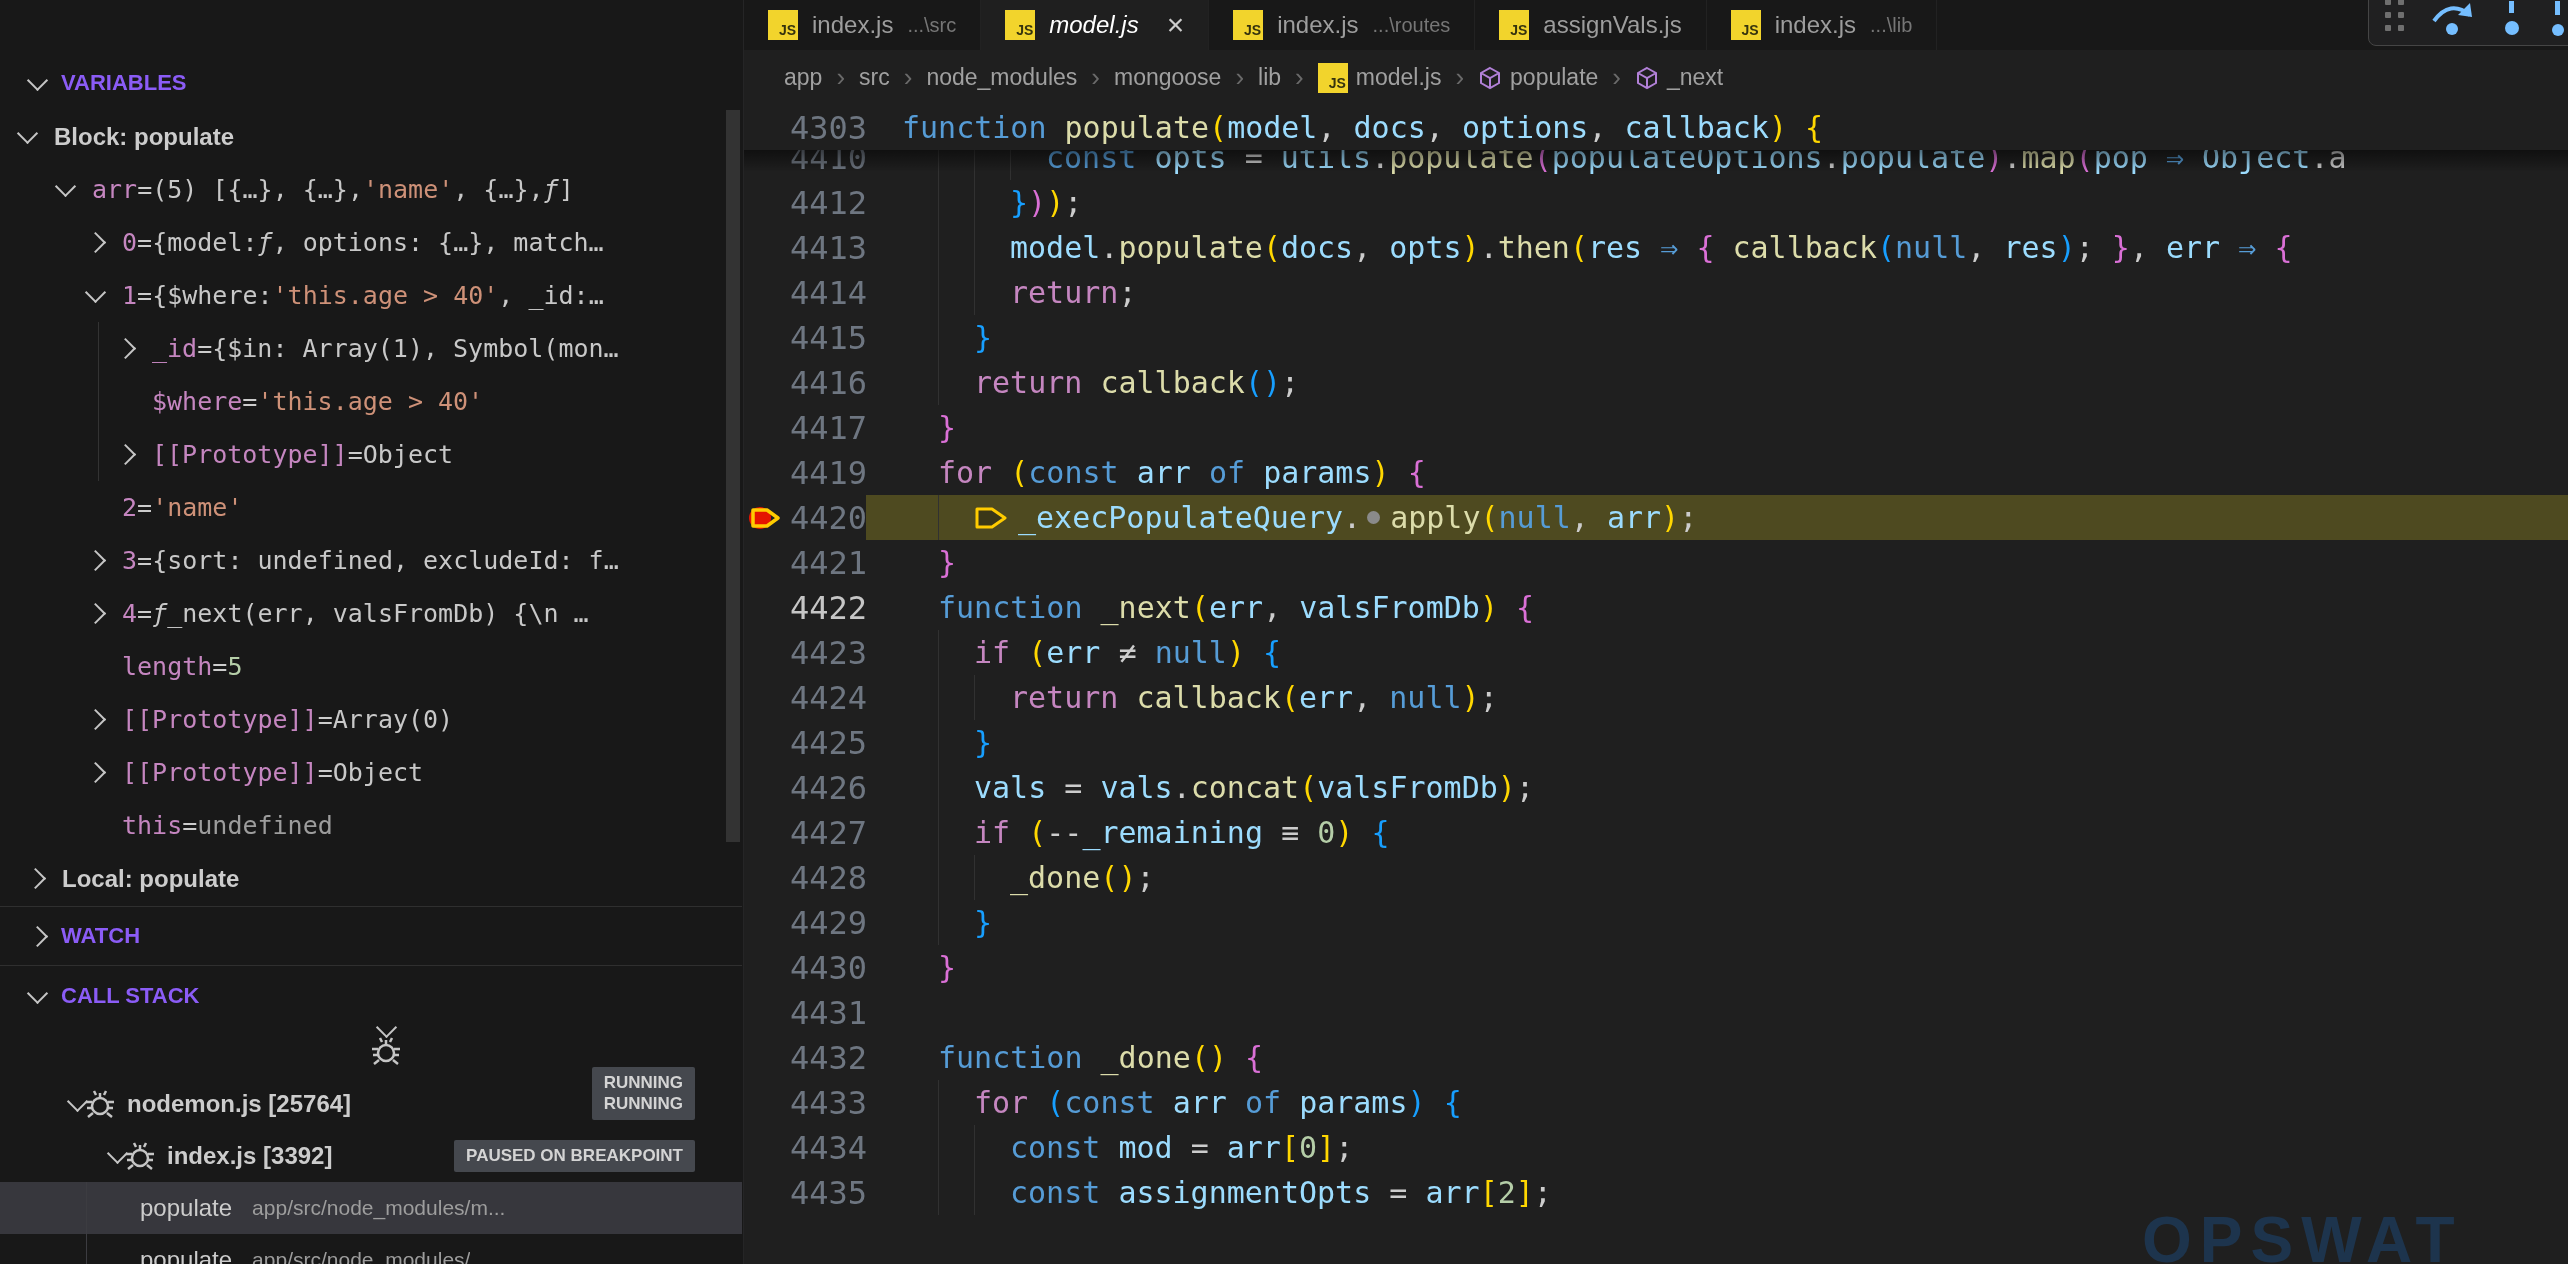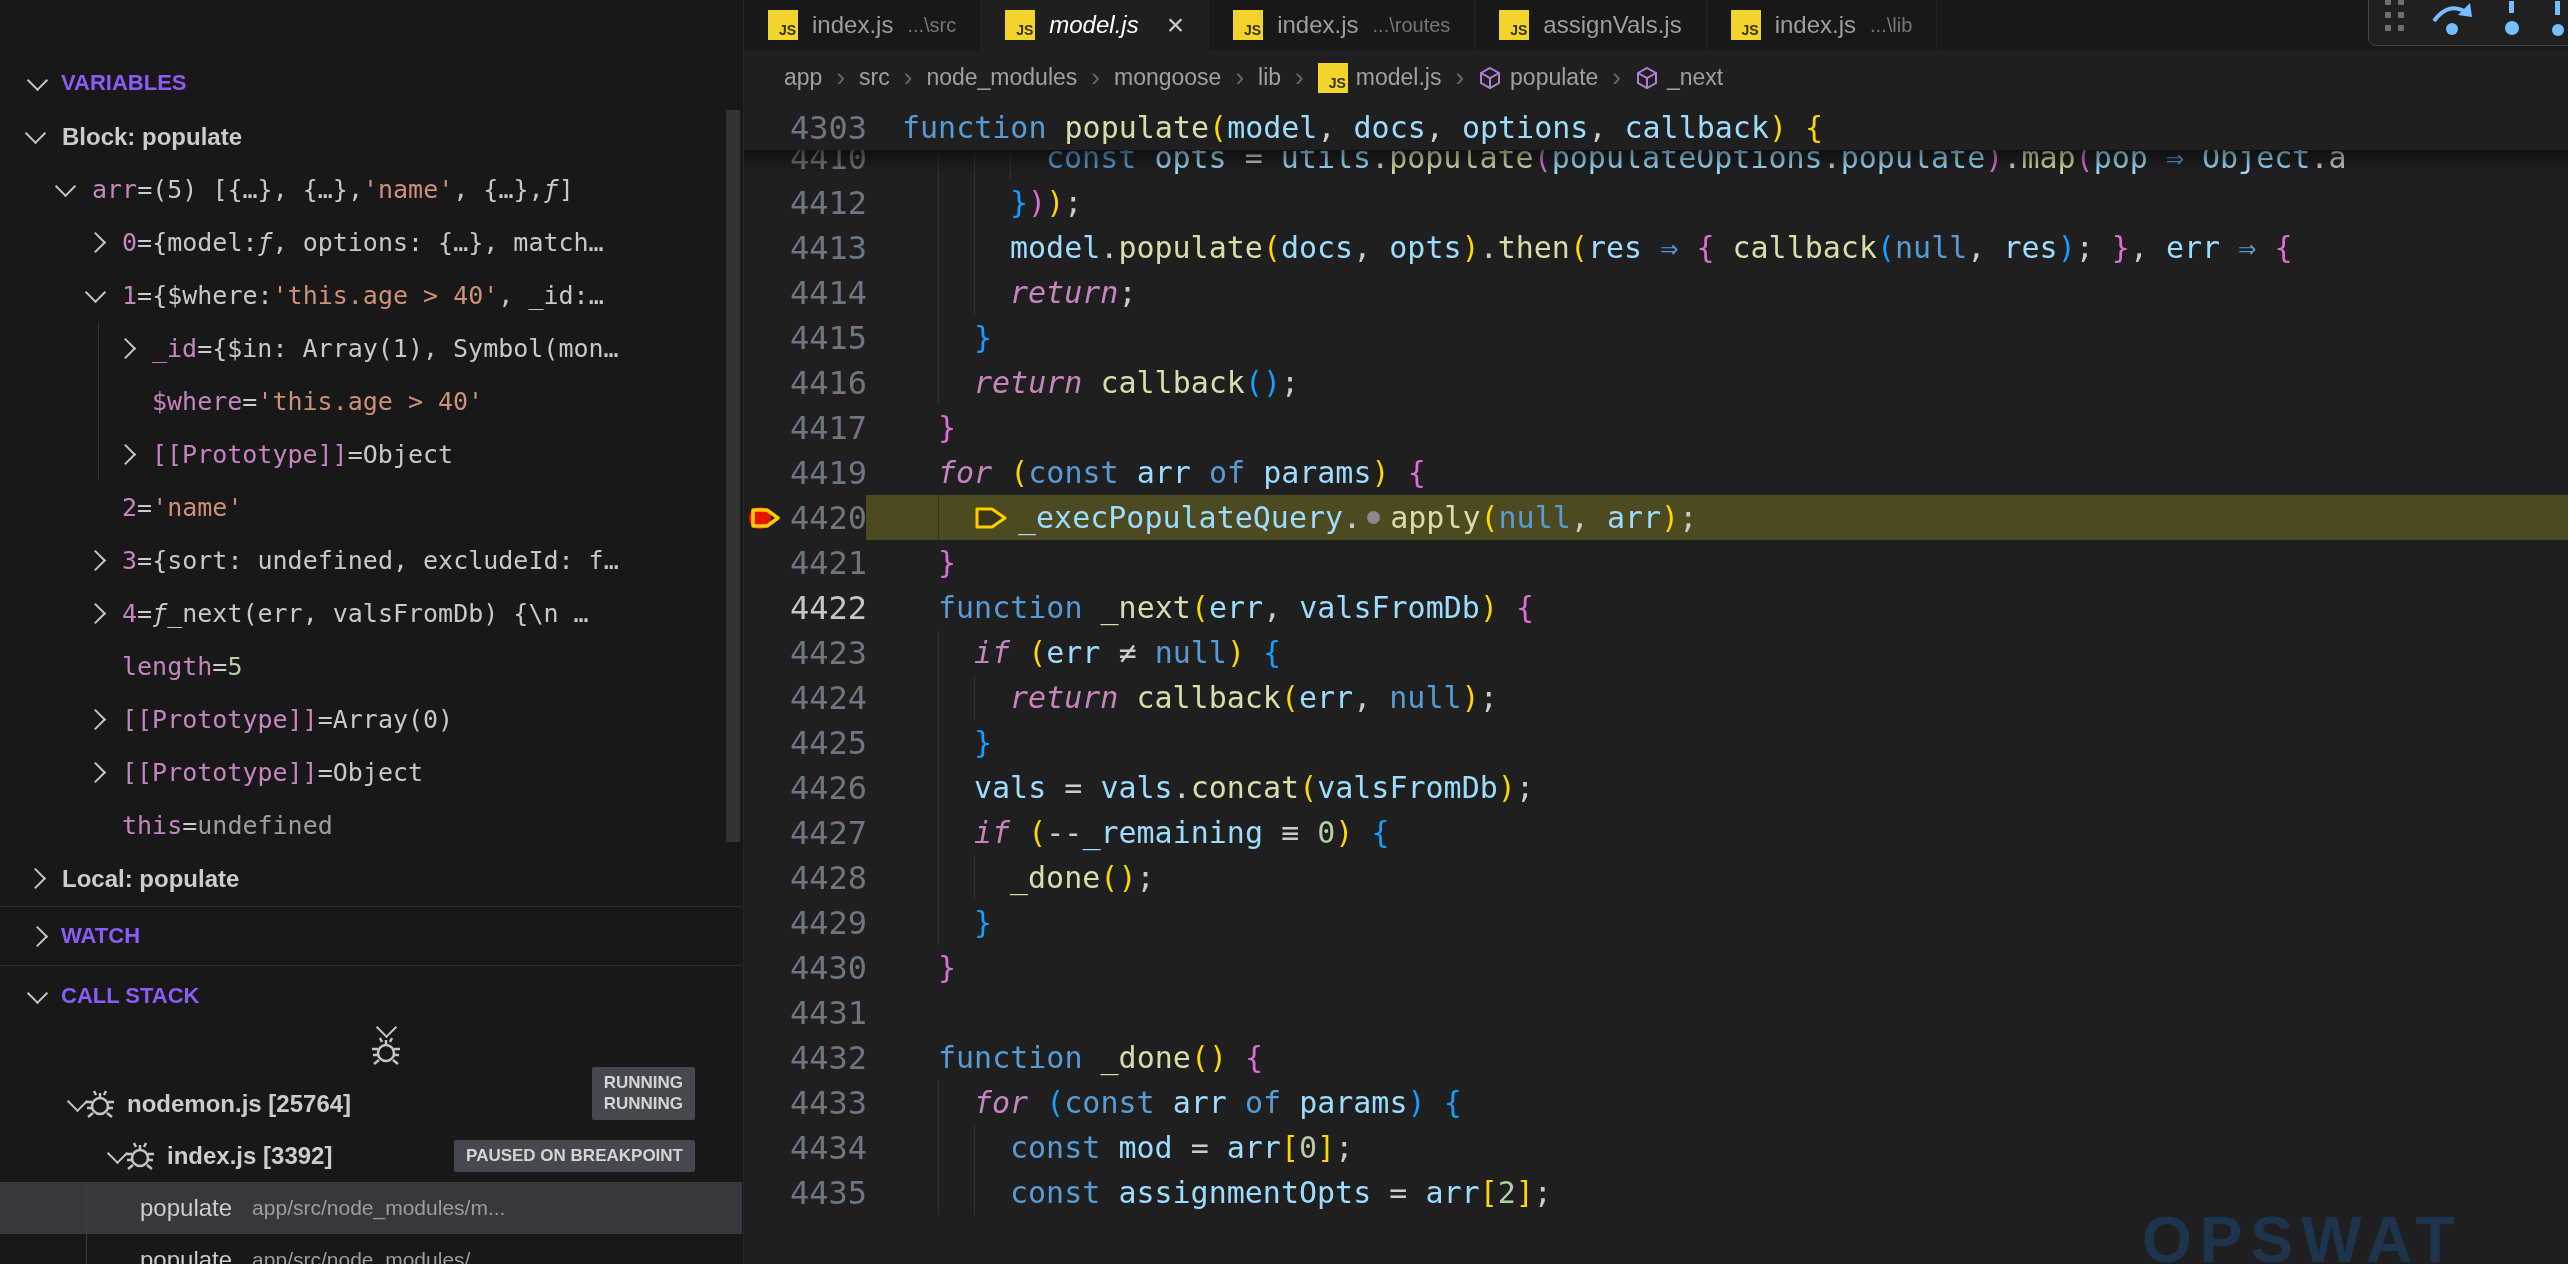--- a/index.html
+++ b/index.html
@@ -68,21 +68,21 @@
   .code-lines{position:absolute;left:0;top:30px;right:0;}
   .cline{position:relative;height:45px;display:flex;align-items:center;}
   .cline.hl::before{content:'';position:absolute;left:122px;right:0;top:0;bottom:0;background:#4e4a20;}
   .glyph{width:46px;flex:none;height:100%;position:relative;z-index:2;}
   .lnum{width:68px;flex:none;text-align:right;color:#6e7681;font-size:32px;z-index:2;
         font-family:"DejaVu Sans Mono",monospace;}
   .lnum.bright{color:#c6c6c6;}
   .ctext{position:relative;z-index:2;display:flex;align-items:center;white-space:pre;
          font-family:"DejaVu Sans Mono",monospace;font-size:30px;line-height:45px;}
   .iguide{position:absolute;top:0;bottom:0;width:1px;background:#313131;z-index:1;}
-  .tk-kw{color:#569cd6;} .tk-ctl{color:#c586c0;font-style:italic;} .tk-fn{color:#dcdcaa;} .tk-v{color:#9cdcfe;}
+  .tk-kw{color:#569cd6;} .tk-ctl{color:#c586c0;} .tk-fn{color:#dcdcaa;} .tk-v{color:#9cdcfe;}
   .tk-t{color:#cccccc;} .tk-n{color:#b5cea8;}
   .tk-b1{color:#ffd700;} .tk-b2{color:#da70d6;} .tk-b3{color:#179fff;}
   .sticky{position:absolute;left:0;top:0;right:0;height:45px;background:#1f1f1f;z-index:6;display:flex;align-items:center;}
   .sticky-shadow{position:absolute;left:0;top:45px;right:0;height:22px;z-index:5;
                  background:linear-gradient(to bottom,rgba(0,0,0,.5),rgba(0,0,0,0));}
   .inline-dot{width:13px;height:13px;border-radius:50%;background:#8a8a8a;display:inline-block;margin:0 10px 0 6px;flex:none;}
   .curframe{margin-right:10px;flex:none;display:inline-block;}
   .watermark{position:absolute;left:1398px;top:1098px;font-size:64px;font-weight:700;color:#1c4673;opacity:.55;
              letter-spacing:8px;z-index:3;}
   
@@ -95,21 +95,21 @@
 </head>
 <body>
 
 <div class="sidebar">
 
   <div class="sec-header hdr-vars">
     <span class="chev down"></span>
     <span>VARIABLES</span>
   </div>
   <div class="vars-list">
-      <div class="vrow" style="padding-left: 28px;">
+      <div class="vrow" style="padding-left: 20px;">
         <span class="chevbox">
           <span class="chev down"></span>
         </span>
         <span class="vscope">Block: populate</span>
       </div>
       <div class="vrow" style="padding-left: 58px;">
         <span class="chevbox">
           <span class="chev down"></span>
         </span>
         <span class="vname">arr</span>

